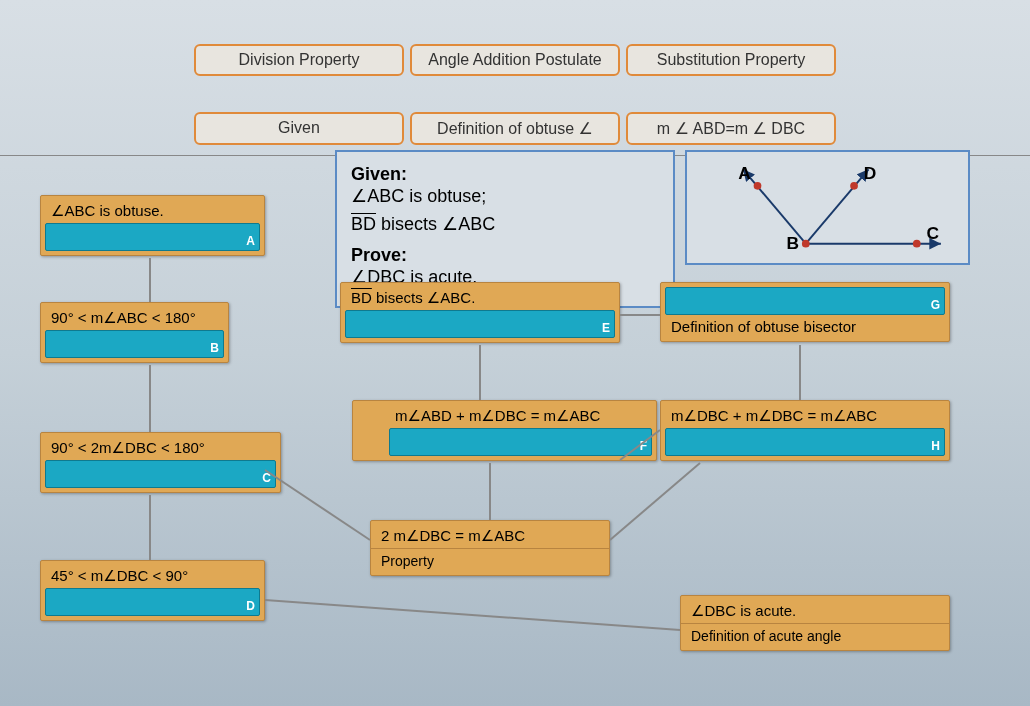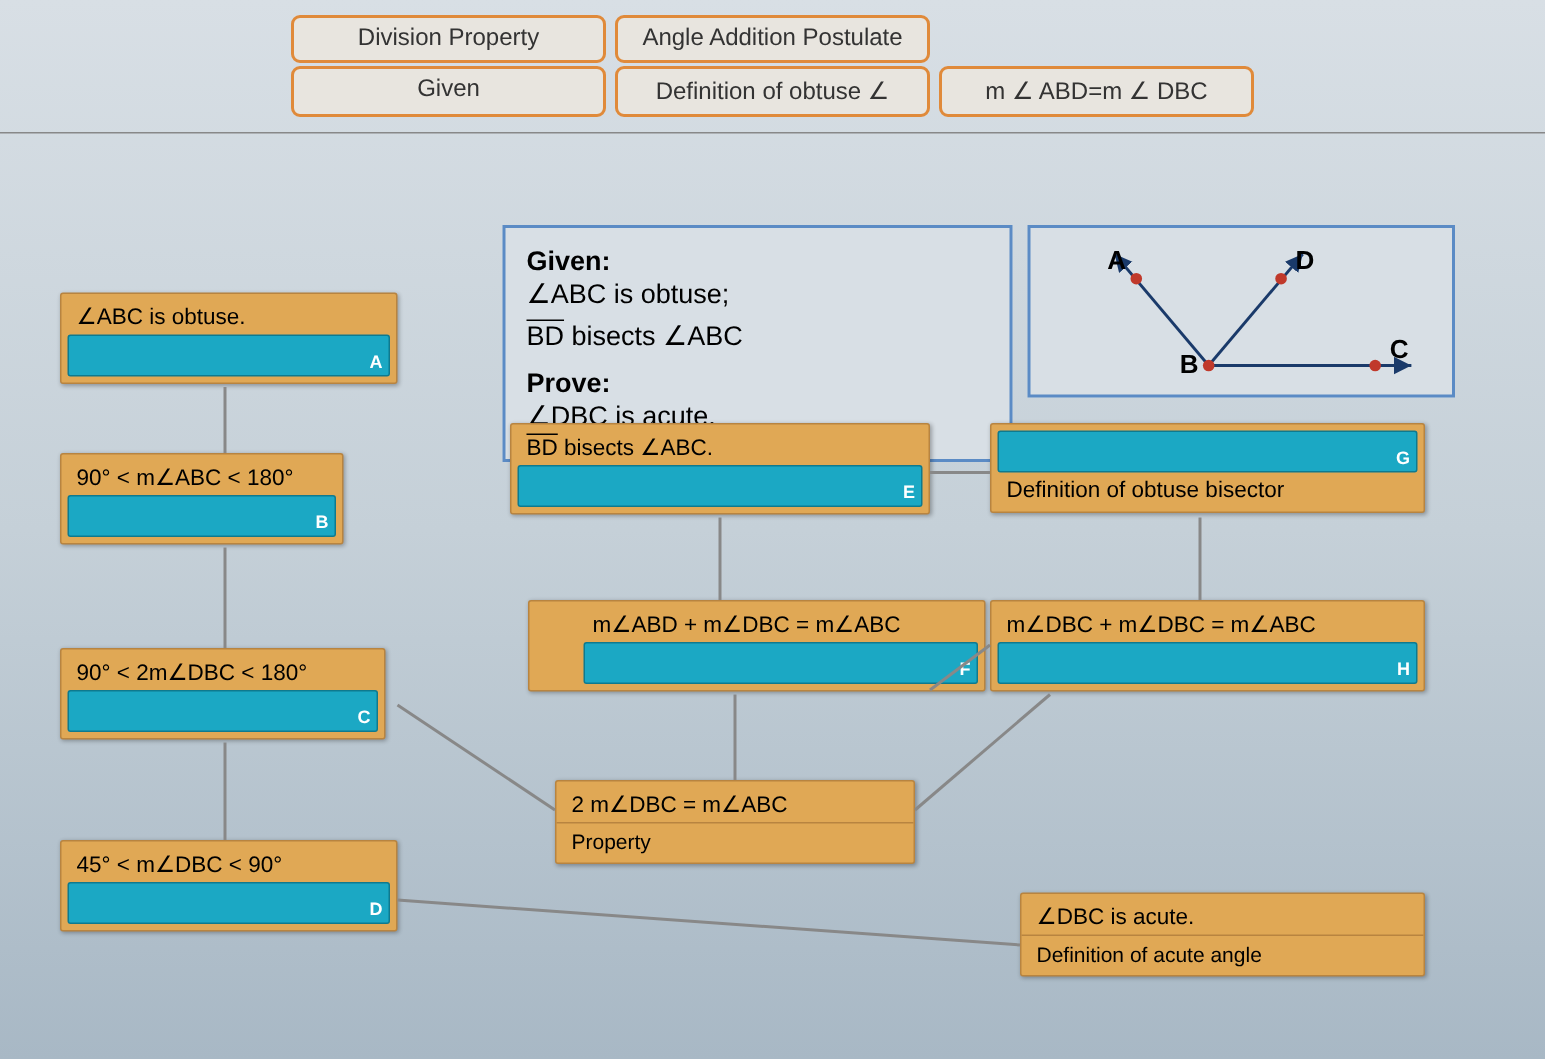--- a/index.html
+++ b/index.html
@@ -14,20 +14,21 @@
   .options-bar {
     display: flex;
     flex-direction: column;
     gap: 2px;
     margin: 10px auto 5px;
     width: fit-content;
   }
   .options-row {
     display: flex;
     gap: 6px;
+    margin-top: 34px;
   }
   .option-tile {
     background: #e8e5df;
     border: 2px solid #e08a3a;
     border-radius: 6px;
     padding: 5px 10px;
     font-size: 16px;
     color: #333;
     width: 210px;
     text-align: center;
@@ -100,20 +101,21 @@
   .proof-box.reverse .statement { padding: 3px 10px 6px; }
   .overline { text-decoration: overline; }
 </style>
 </head>
 <body>
 
 <div class="options-bar">
   <div class="options-row">
     <div class="option-tile">Division Property</div>
     <div class="option-tile">Angle Addition Postulate</div>
+    <div class="option-tile">Substitution Property</div>
   </div>
   <div class="options-row">
     <div class="option-tile">Given</div>
     <div class="option-tile">Definition of obtuse ∠</div>
     <div class="option-tile">m ∠ ABD=m ∠ DBC</div>
   </div>
 </div>
 <div class="divider-line"></div>
 
 <div class="given-prove-box">
@@ -159,21 +161,21 @@
     </div>
 </div>
 
 <div class="proof-box" style="left:40px; top:302px; width:189px;">
   <div class="statement">90° &lt; m∠ABC &lt; 180°</div>
   <div class="reason-slot">
       <span class="slot-letter">B</span>
     </div>
 </div>
 
-<div class="proof-box" style="left:40px; top:432px; width:217px;">
+<div class="proof-box" style="left:40px; top:432px; width:241px;">
   <div class="statement">90° &lt; 2m∠DBC &lt; 180°</div>
   <div class="reason-slot">
       <span class="slot-letter">C</span>
     </div>
 </div>
 
 <div class="proof-box" style="left:40px; top:560px; width:225px;">
   <div class="statement">45° &lt; m∠DBC &lt; 90°</div>
   <div class="reason-slot">
       <span class="slot-letter">D</span>

